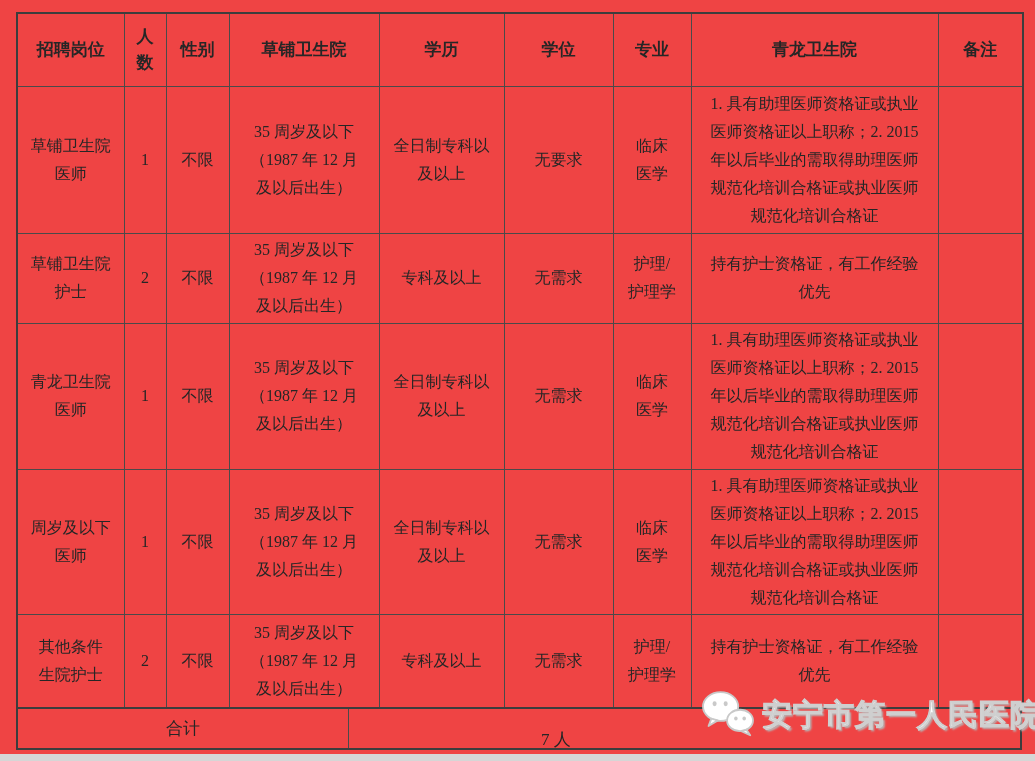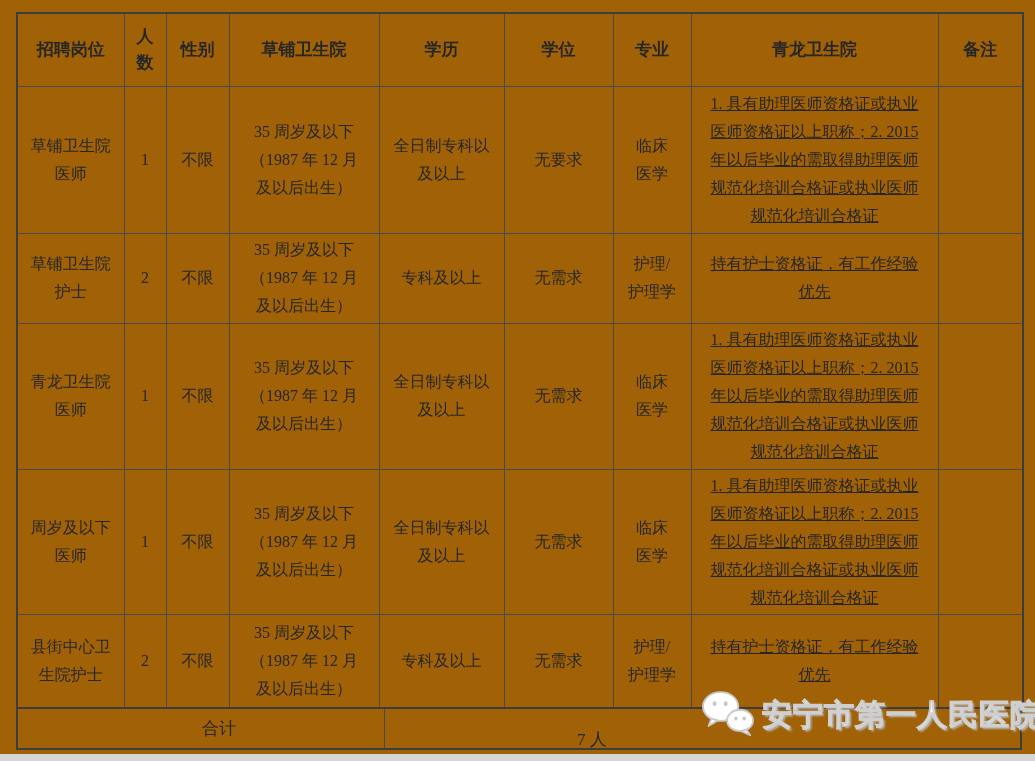--- a/index.html
+++ b/index.html
@@ -1,37 +1,37 @@
 <!DOCTYPE html>
 <html><head>
 <meta charset="utf-8">
 <style>
   * { margin:0; padding:0; box-sizing:border-box; }
   body { background:#fff; font-family:"Liberation Serif", serif; }
   .screen {
     position:relative; width:1035px; height:761px;
-    background:#a16207; overflow:hidden; color:#262626;
+    background:#ef4444; overflow:hidden; color:#262626;
   }
   .sheet { position:absolute; left:16px; top:12px; width:1006px; }
   table.grid {
     border-collapse:collapse; table-layout:fixed; width:1006px;
     border:2px solid #3d3d3d;
   }
   table.grid th, table.grid td {
     border:1px solid #4a4a4a;
     text-align:center; vertical-align:middle;
     white-space:pre-line;
     padding:2px 4px;
     font-size:16px; line-height:1.75; color:#262626;
   }
   table.grid th { font-size:17px; font-weight:bold; line-height:1.5; }
-  td.other-cell { font-size:16px; line-height:1.72;text-decoration:underline; }
+  td.other-cell { font-size:16px; line-height:1.72; }
   .total-row {
     display:flex; height:41px; width:1006px;
-    border:2px solid #3d3d3d; border-top:none;padding-left:36px;
+    border:2px solid #3d3d3d; border-top:none;
   }
   .total-label {
     width:331px; border-right:1px solid #4a4a4a;
     display:flex; align-items:center; justify-content:center;
     font-size:17px;
   }
   .total-value {
     flex:1; display:flex; align-items:center;
     padding-left:192px; font-size:17px;margin-top:21px;
   }
@@ -153,21 +153,21 @@
         <td>临床
 医学</td>
         <td class="other-cell">1. 具有助理医师资格证或执业
 医师资格证以上职称；2. 2015
 年以后毕业的需取得助理医师
 规范化培训合格证或执业医师
 规范化培训合格证</td>
         <td></td>
       </tr>
       <tr style="height:94px">
-        <td>县街中心卫
+        <td>其他条件
 生院护士</td>
         <td>2</td>
         <td>不限</td>
         <td>35 周岁及以下
 （1987 年 12 月
 及以后出生）</td>
         <td>专科及以上</td>
         <td>无需求</td>
         <td>护理/
 护理学</td>

